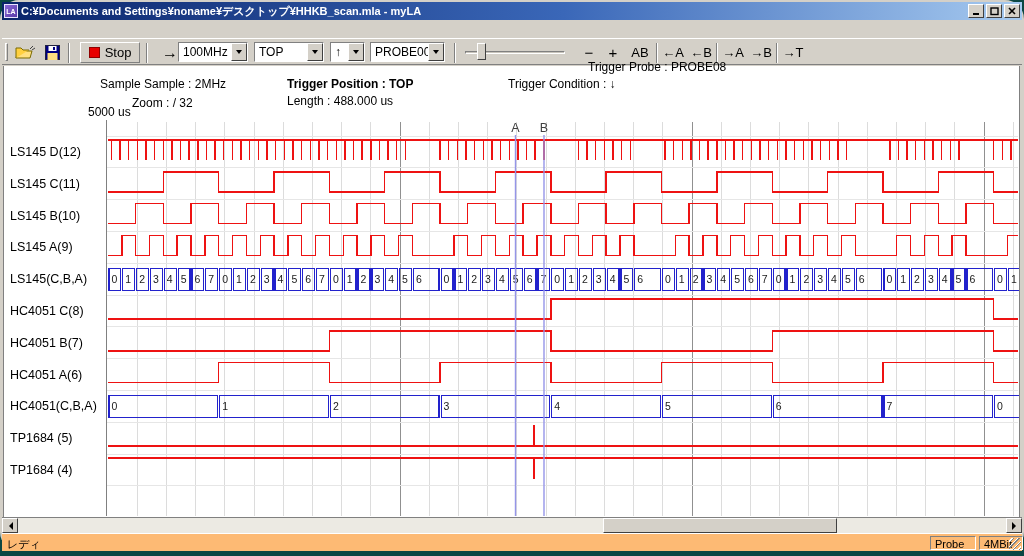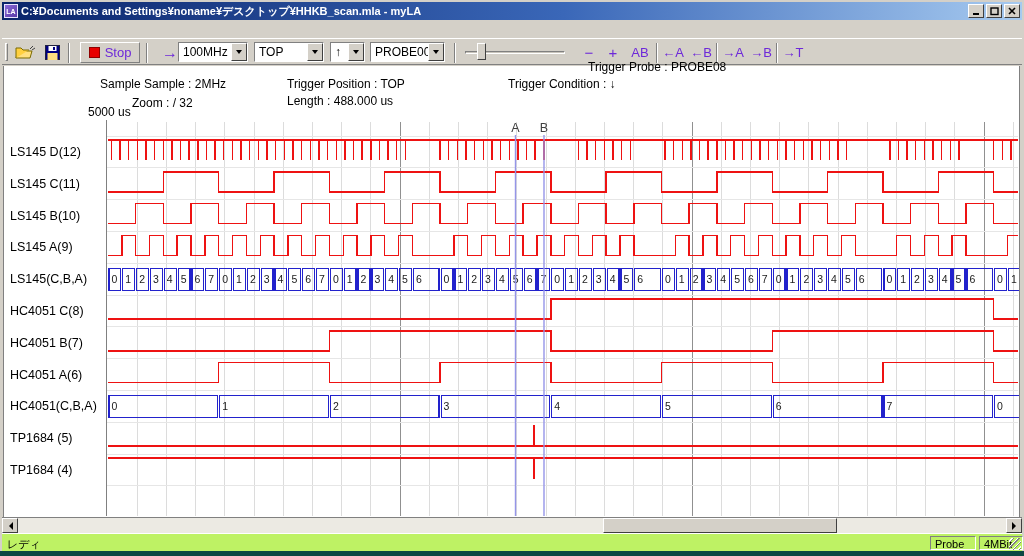--- a/index.html
+++ b/index.html
@@ -1,18 +1,18 @@
 <!DOCTYPE html>
 <html><head>
 <meta charset="utf-8">
 <style>
   * { margin:0; padding:0; box-sizing:border-box; }
   html,body { width:1024px; height:556px; background:#0b4743; overflow:hidden;
               font-family:"Liberation Sans", sans-serif; }
-  .window { position:absolute; left:0; top:0; width:1024px; height:551px; background:#d4d0c8; }
+  .window { position:absolute; left:0; top:0; width:1024px; height:551px; background:#d4d0c8;border-radius:19px; }
 
   
   .titlebar { position:absolute; left:2px; top:2px; width:1020px; height:18px;
     background:linear-gradient(90deg,#0a246a 0%,#3a67b8 55%,#a6caf0 100%);
     display:flex; align-items:center; padding:0 2px; }
   .app-icon { width:14px; height:14px; background:linear-gradient(135deg,#8a6ad8,#5a3aa8);
     border:1px solid #e8e4ff; color:#fff; font-size:7px; font-weight:bold;
     display:flex; align-items:center; justify-content:center; margin-right:3px; }
   .title-text { color:#fff; font-size:11px; font-weight:bold; white-space:nowrap; overflow:hidden; flex:1; }
   .win-btns { display:flex; gap:2px; }
@@ -26,21 +26,21 @@
     background:#d4d0c8; display:flex; align-items:center; font-size:12px; }
   .menu-item { padding:2px 8px; color:#000; }
 
   
   .toolbar { position:absolute; left:2px; top:38px; width:1020px; height:27px;
     background:#d4d0c8; border-top:1px solid #fff; border-bottom:1px solid #808080; }
   .toolbar > * { position:absolute; top:3px; }
   .tb-grip { left:3px; top:4px; width:3px; height:18px;
     border:1px solid; border-color:#fff #808080 #808080 #fff; }
   .tbtn { height:21px; display:flex; align-items:center; justify-content:center;
-    font-size:13px; color:#6d28d9; background:#d4d0c8; border:1px solid transparent; }
+    font-size:13px; color:#000000; background:#d4d0c8; border:1px solid transparent; }
   .tbtn.framed { border-color:#fff #808080 #808080 #fff; }
   .tb-sep { width:2px; height:20px; top:4px; border-left:1px solid #808080; border-right:1px solid #fff; }
   .combo { display:flex; height:20px; border:1px solid; border-color:#808080 #fff #fff #808080; background:#fff; }
   .combo-field { height:18px; background:#fff; font-size:12px; padding:2px 3px 0 4px; color:#000; white-space:nowrap; overflow:hidden; flex:1; }
   .combo-btn { width:16px; height:18px; background:#d4d0c8;
     border:1px solid; border-color:#fff #404040 #404040 #fff;
     display:flex; align-items:center; justify-content:center; }
   .tri-down { width:0; height:0; border:3px solid transparent; border-top:4px solid #000; margin-top:3px; }
   .stop-square { width:11px; height:11px; background:#e80000; border:1px solid #900000; margin-right:5px; }
   .slider { height:20px; }
@@ -64,21 +64,21 @@
     border:1px solid; border-color:#fff #404040 #404040 #fff;
     display:flex; align-items:center; justify-content:center; }
   .sb-left { left:0; } .sb-right { right:0; }
   .tri-left  { width:0; height:0; border:4px solid transparent; border-right:4px solid #000; margin-right:3px; }
   .tri-right { width:0; height:0; border:4px solid transparent; border-left:4px solid #000; margin-left:3px; }
   .sb-thumb { position:absolute; top:0; height:15px; background:#d4d0c8;
     border:1px solid; border-color:#fff #404040 #404040 #fff; }
 
   
   .statusbar { position:absolute; left:2px; top:533px; width:1020px; height:18px;
-    background:#bef264; border-top:1px solid #fff; font-size:11px; color:#000; }
+    background:#fdba74; border-top:1px solid #fff; font-size:11px; color:#000; }
   .sb-ready { position:absolute; left:5px; top:3px; }
   .sb-panel { position:absolute; top:2px; height:14px; padding:1px 4px 0 4px;
     border:1px solid; border-color:#808080 #fff #fff #808080; }
   .sb-online { left:928px; width:46px; }
   .sb-mem { left:977px; width:44px; }
   .sb-grip { position:absolute; right:1px; bottom:1px; width:12px; height:12px;
     background:repeating-linear-gradient(135deg, transparent 0 2px, #fff 2px 3px, #808080 3px 4px); }
 
   .desktop-strip { position:absolute; left:0; top:551px; width:1024px; height:5px; background:#0b4743; }
 </style>
@@ -192,21 +192,21 @@
       </div>
     <div class="tb-sep" style="left:774px;"></div>
     <div class="tbtn" style="left:778px;width:26px;">
         <span>→T</span>
       </div>
   </div>
 
   <div class="content"></div>
 
   <div class="info-text" style="left:100px;top:77px;">Sample Sample : 2MHz</div>
-  <div class="info-text" style="left:287px;top:77px;">Trigger Position : TOP</div>
+  <div class="info-text" style="left:287px;top:77px;font-weight:bold;">Trigger Position : TOP</div>
   <div class="info-text" style="left:468px;top:77px;margin-left:40px;">Trigger Condition : ↓</div>
   <div class="info-text" style="left:588px;top:60px;">Trigger Probe : PROBE08</div>
   <div class="info-text" style="left:100px;top:96px;margin-left:32px;">Zoom : /  32</div>
   <div class="info-text" style="left:287px;top:94px;">Length : 488.000 us</div>
   <div class="info-text" style="left:88px;top:105px;">5000 us</div>
 
   <svg class="plot-svg" id="plot-svg" viewBox="0 66 1024 451">
       <line x1="137.2" y1="122" x2="137.2" y2="516" stroke="#dcdcdc" stroke-width="1" shape-rendering="crispEdges"></line>
       <line x1="166.4" y1="122" x2="166.4" y2="516" stroke="#dcdcdc" stroke-width="1" shape-rendering="crispEdges"></line>
       <line x1="195.6" y1="122" x2="195.6" y2="516" stroke="#dcdcdc" stroke-width="1" shape-rendering="crispEdges"></line>

